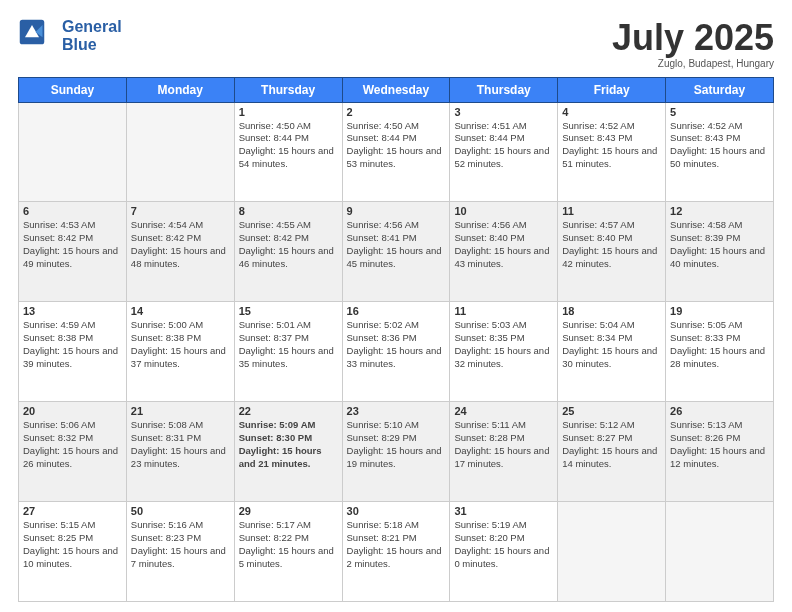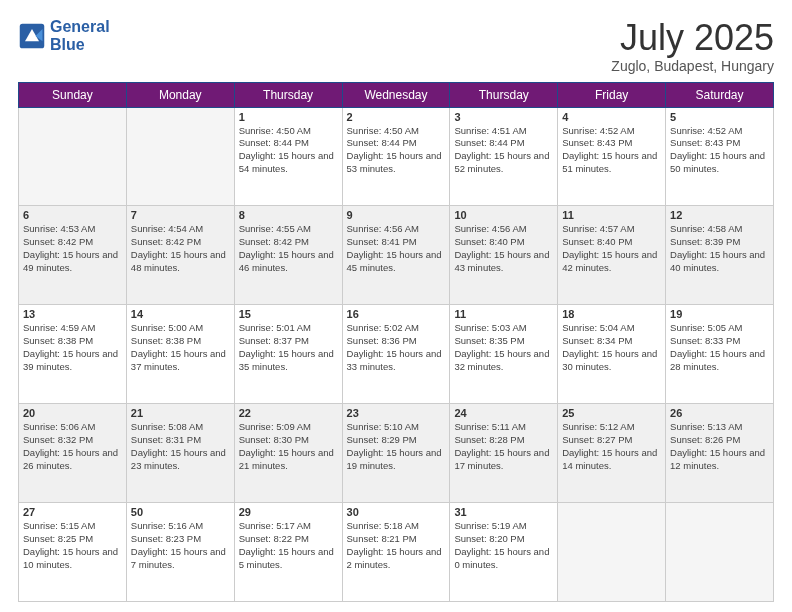--- a/index.html
+++ b/index.html
@@ -18,58 +18,57 @@
       flex-direction: column;
     }
     .top-area {
       display: flex;
       justify-content: space-between;
       align-items: flex-start;
       margin-bottom: 8px;
     }
     .logo {
       display: flex;
-      align-items: center;
-      gap: 4px;
+      gap: 16px;
     }
     .logo-text {
       font-size: 16px;
       font-weight: bold;
       color: #2a5fa5;
       line-height: 1.1;
     }
     .logo-icon {
       width: 28px;
       height: 28px;
     }
     .title-area {
       text-align: right;
     }
     .month-year {
       font-size: 36px;
-      font-weight: normal;
+      font-weight: bold;
       color: #333;
       line-height: 1.1;
     }
     .location {
-      font-size: 14px;
+      font-size: 10px;
       color: #555;
     }
     .calendar {
       flex: 1;
       border: 1px solid #ccc;
       border-collapse: collapse;
       width: 100%;
       table-layout: fixed;
     }
     .calendar th {
-      background: #701a75;
+      background: #3b82f6;
       color: #fff;
       font-size: 12px;
-      font-weight: normal;
+      font-weight: bold;
       text-align: center;
       padding: 5px 2px;
       border: 1px solid #1e4a8a;
     }
     .calendar td {
       border: 1px solid #ccc;
       vertical-align: top;
       padding: 3px 4px;
       font-size: 10px;
       color: #333;
@@ -261,21 +260,21 @@
 Daylight: 15 hours and 26 minutes.</div>
           </td>
           <td>
             <div class="day-number">21</div>
             <div class="day-detail" style="white-space: pre-line;">Sunrise: 5:08 AM
 Sunset: 8:31 PM
 Daylight: 15 hours and 23 minutes.</div>
           </td>
           <td>
             <div class="day-number">22</div>
-            <div class="day-detail" style="white-space: pre-line;">Sunrise: 5:09 AM
+            <div class="day-detail" style="white-space: pre-line; font-weight: bold;">Sunrise: 5:09 AM
 Sunset: 8:30 PM
 Daylight: 15 hours and 21 minutes.</div>
           </td>
           <td>
             <div class="day-number">23</div>
             <div class="day-detail" style="white-space: pre-line;">Sunrise: 5:10 AM
 Sunset: 8:29 PM
 Daylight: 15 hours and 19 minutes.</div>
           </td>
           <td>

